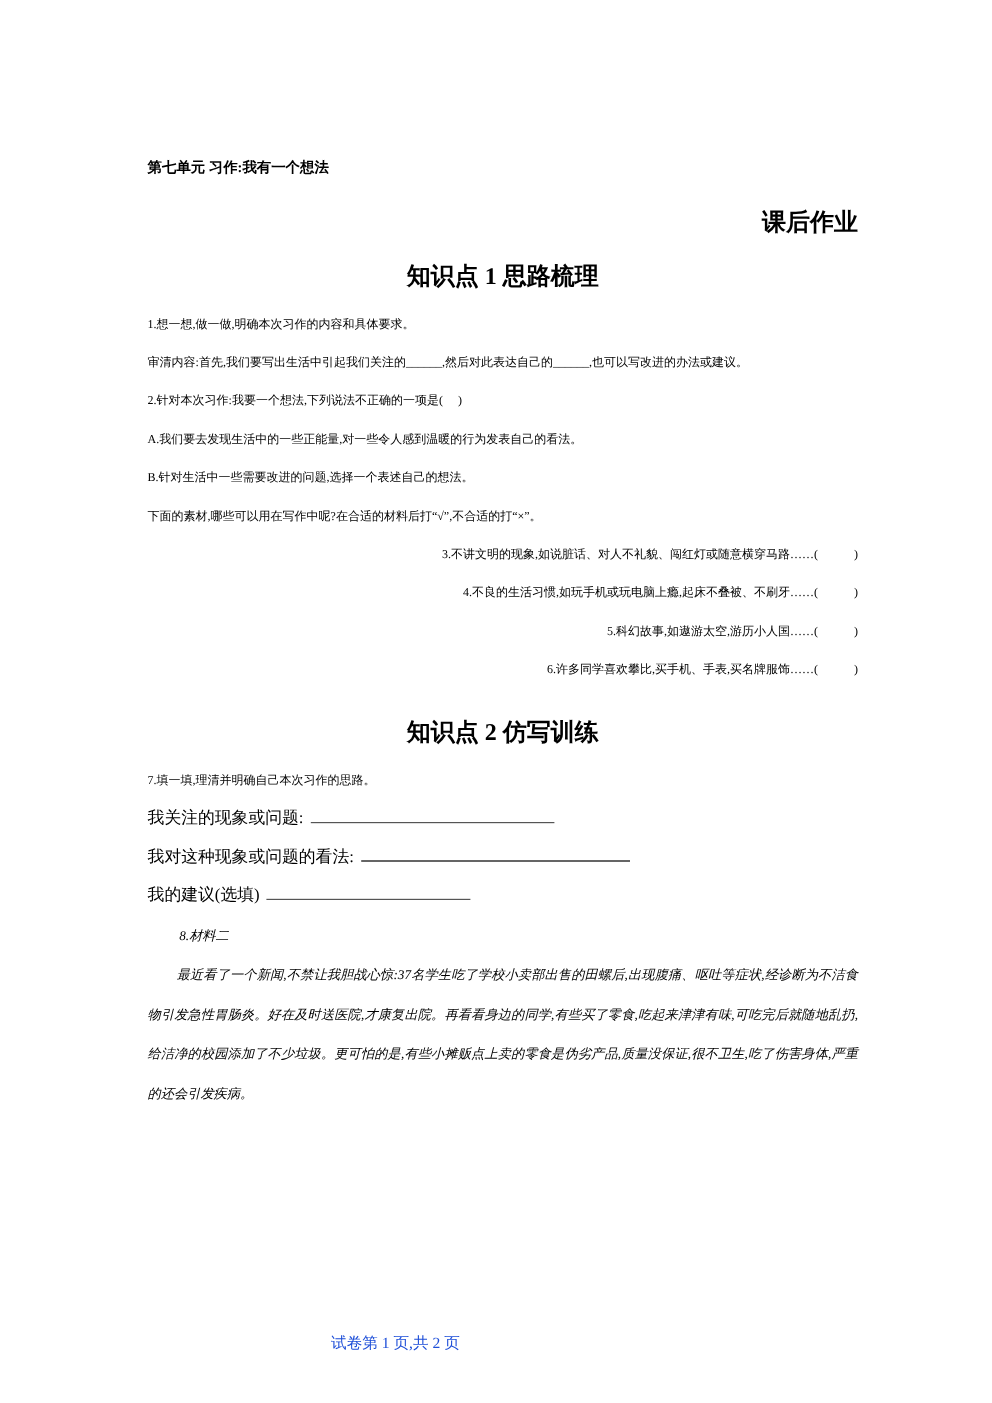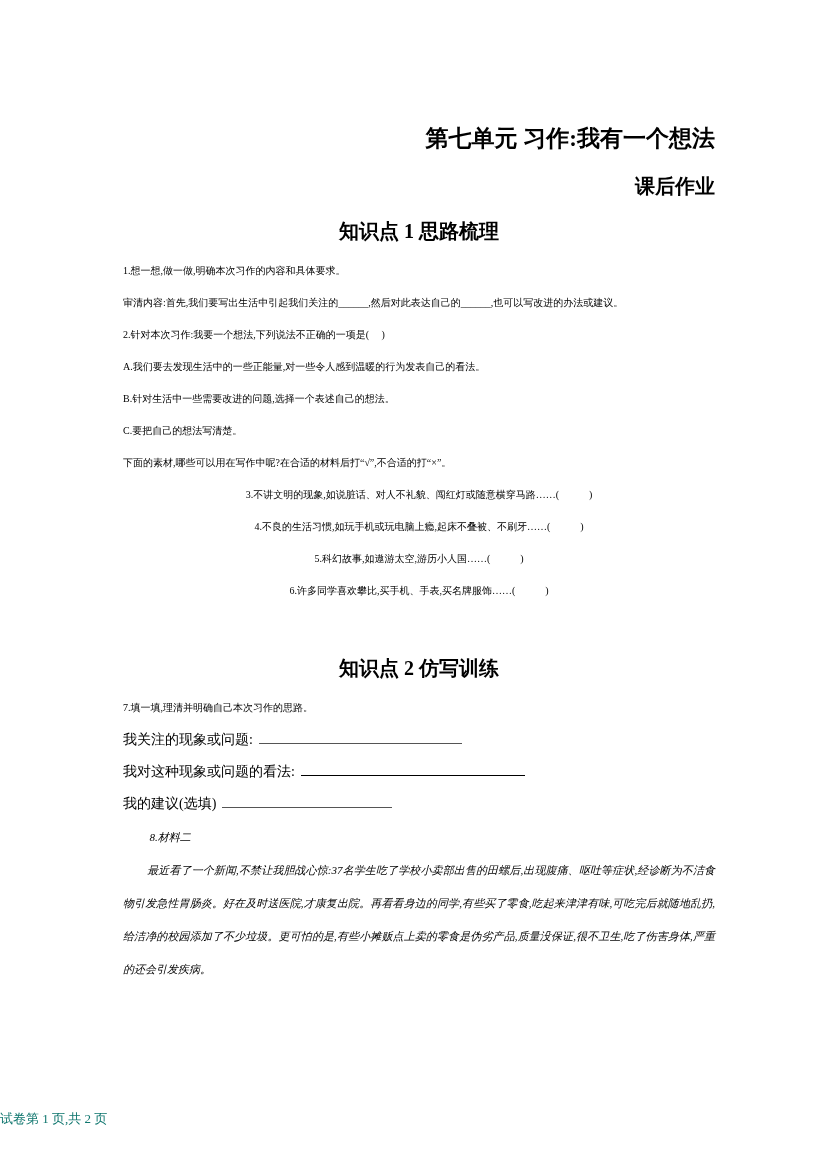--- a/index.html
+++ b/index.html
@@ -14,22 +14,22 @@
     overflow: hidden;
   }
   .page {
     position: absolute;
     left: 123px;
     top: 0;
     width: 592px;
   }
   .doc-title {
     margin: 126px 0 0 0;
-    text-align: right;
-    font-size: 23px;
+    text-align: left;
+    font-size: 12px;
     font-weight: bold;
     line-height: 26px;
   }
   .doc-subtitle {
     margin: 21px 0 0 0;
     text-align: right;
     font-size: 20px;
     font-weight: bold;
     line-height: 26px;
   }
@@ -40,22 +40,22 @@
     line-height: 26px;
     text-align: center;
   }
   .section-body { margin-top: 11px; }
   .body-line {
     margin: 0;
     font-size: 10px;
     line-height: 32px;
     text-align: justify;
   }
-  .body-line.no-justify { text-align: center; }
-  .gap-before { margin-top: 48px; }
+  .body-line.no-justify { text-align: right; }
+  .gap-before { margin-top: 23px; }
   .fill-line {
     margin: 0;
     font-size: 14px;
     line-height: 32px;
     white-space: nowrap;
   }
   .blank-underline {
     display: inline-block;
     border-bottom: 1px solid #555555;
     height: 14px;
@@ -77,41 +77,41 @@
   .material-passage {
     margin: 0;
     text-indent: 2.2em;
     text-align: justify;
   }
   .footer {
     position: absolute;
     left: 0;
     top: 1110px;
     width: 659px;
+    text-align: center;
     font-size: 13px;
     line-height: 18px;
-    color: #0f766e;
+    color: #1d4ed8;
   }
 </style>
 </head>
 <body>
 
 <div class="page">
 
   <h1 class="doc-title">第七单元 习作:我有一个想法</h1>
   <h2 class="doc-subtitle">课后作业</h2>
 
   <h3 class="section-heading">知识点 1 思路梳理</h3>
   <div class="section-body">
     <p class="body-line">1.想一想,做一做,明确本次习作的内容和具体要求。</p>
     <p class="body-line">审清内容:首先,我们要写出生活中引起我们关注的______,然后对此表达自己的______,也可以写改进的办法或建议。</p>
     <p class="body-line">2.针对本次习作:我要一个想法,下列说法不正确的一项是(　 )</p>
     <p class="body-line">A.我们要去发现生活中的一些正能量,对一些令人感到温暖的行为发表自己的看法。</p>
     <p class="body-line">B.针对生活中一些需要改进的问题,选择一个表述自己的想法。</p>
-    <p class="body-line">C.要把自己的想法写清楚。</p>
     <p class="body-line">下面的素材,哪些可以用在写作中呢?在合适的材料后打“√”,不合适的打“×”。</p>
     <p class="body-line no-justify">3.不讲文明的现象,如说脏话、对人不礼貌、闯红灯或随意横穿马路……(　　　)</p>
     <p class="body-line no-justify">4.不良的生活习惯,如玩手机或玩电脑上瘾,起床不叠被、不刷牙……(　　　)</p>
     <p class="body-line no-justify">5.科幻故事,如遨游太空,游历小人国……(　　　)</p>
     <p class="body-line no-justify">6.许多同学喜欢攀比,买手机、手表,买名牌服饰……(　　　)</p>
   </div>
 
   <h3 class="section-heading gap-before">知识点 2 仿写训练</h3>
   <div class="section-body">
     <p class="body-line">7.填一填,理清并明确自己本次习作的思路。</p>

